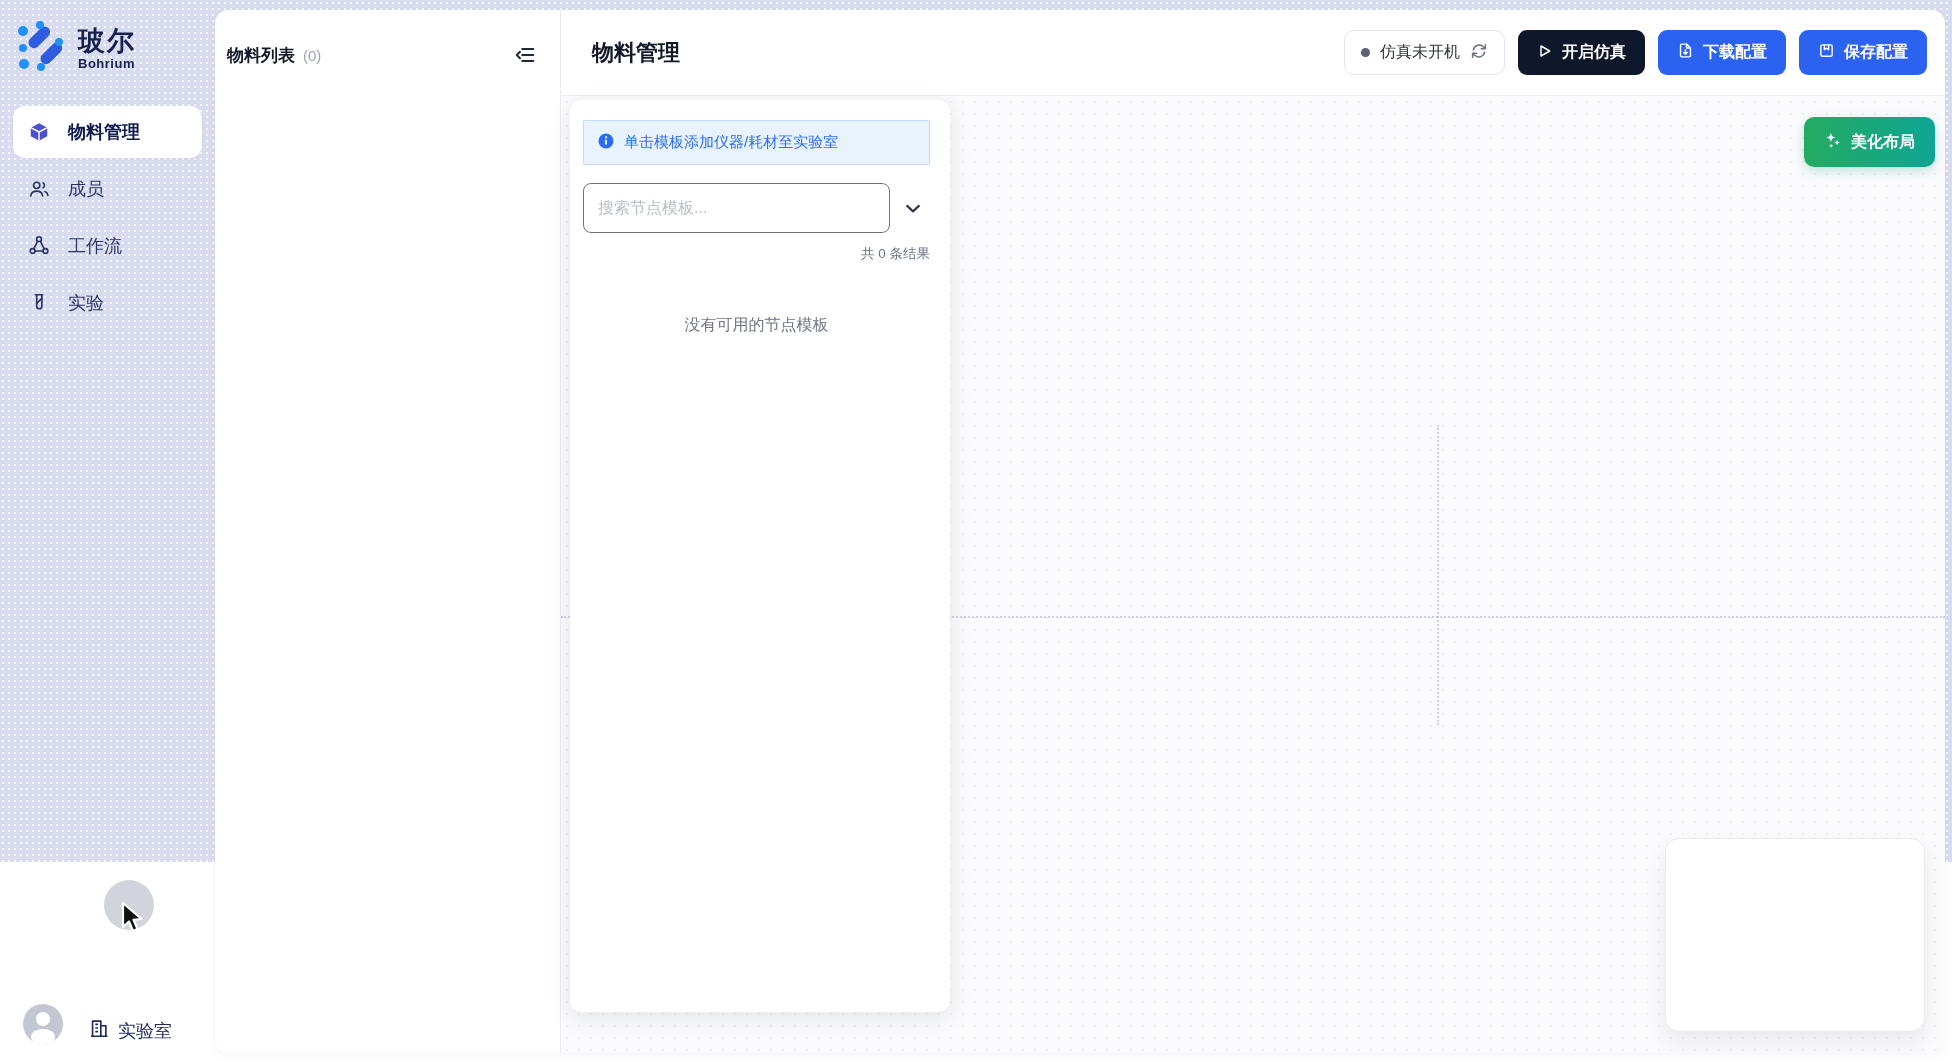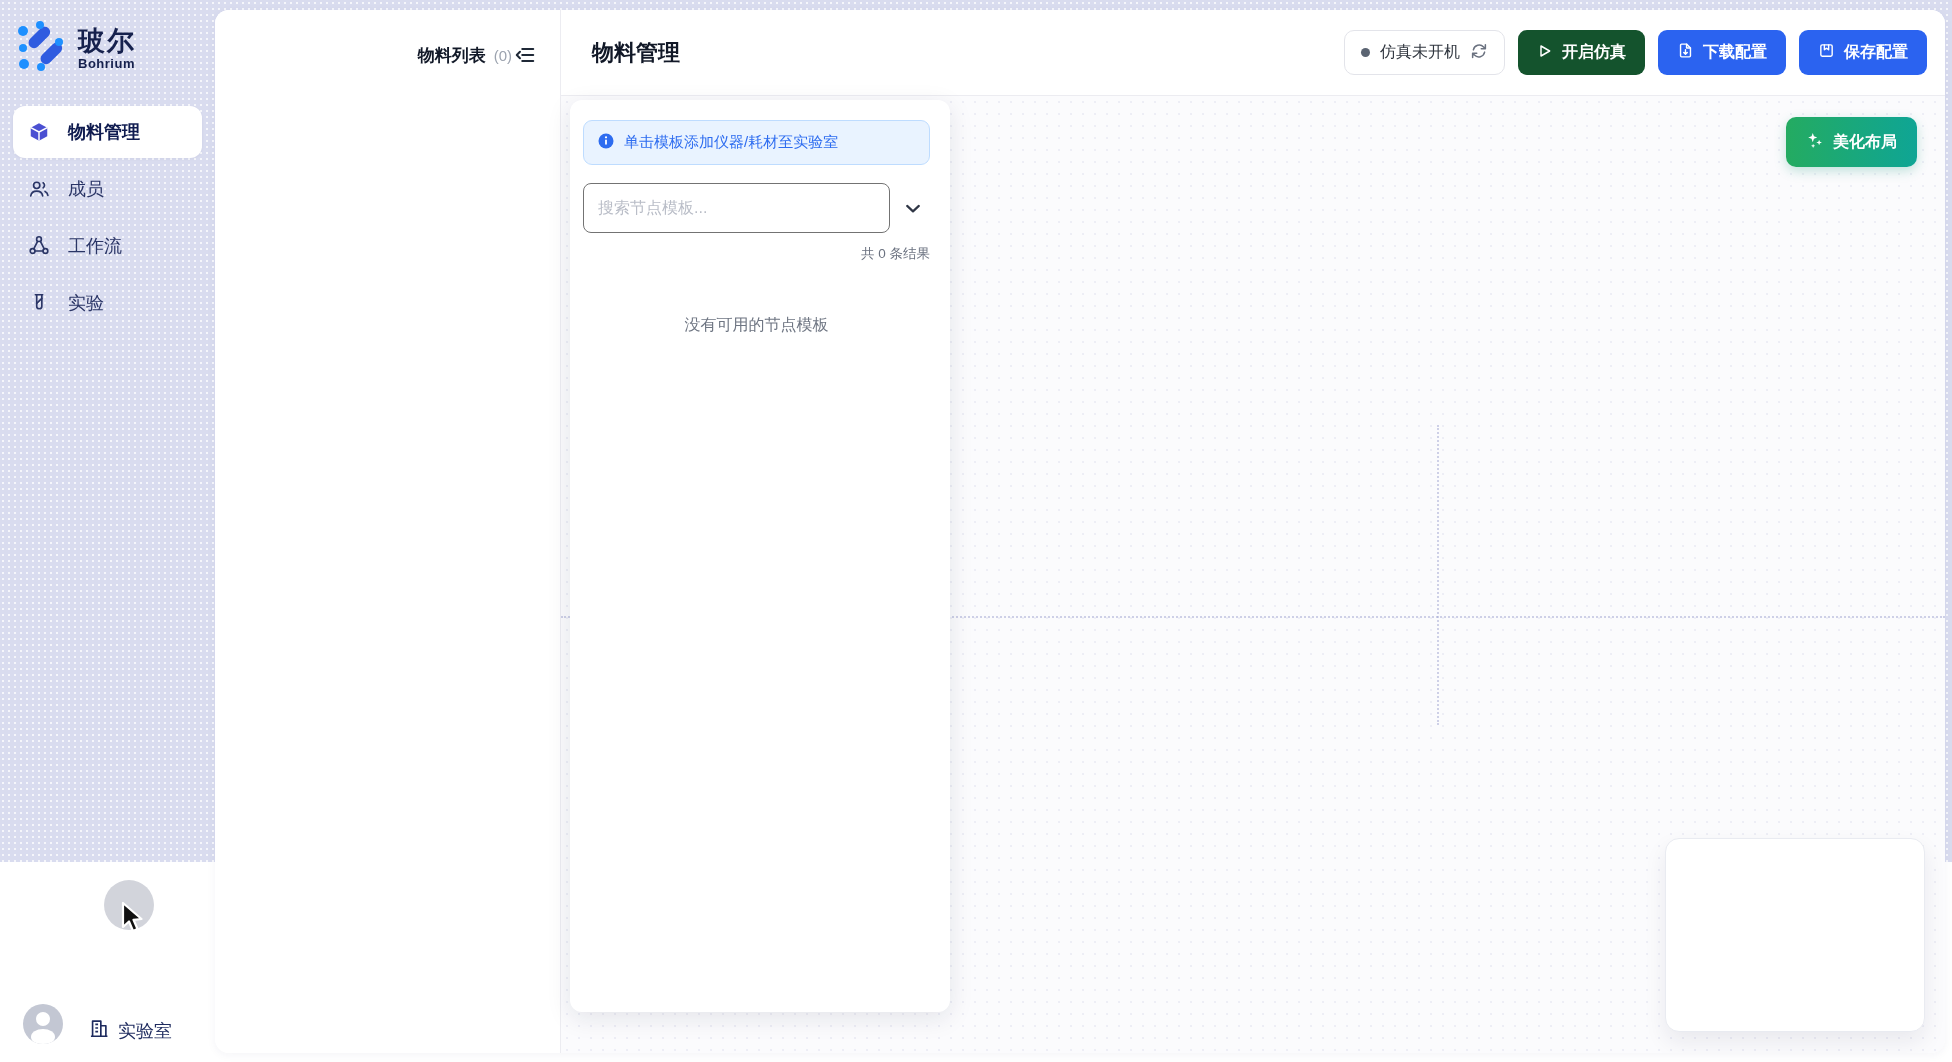--- a/index.html
+++ b/index.html
@@ -33,64 +33,64 @@
     display:flex; align-items:flex-end; justify-content:center; overflow:hidden; }
   .lab{ display:flex; align-items:center; gap:8px; margin-left:25px; color:#1d2a5e; font-size:18px; cursor:pointer;}
 
   
   .app{ position:absolute; left:215px; top:10px; width:1730px; height:1043px;
     background:#ffffff; border-radius:14px; overflow:hidden;
     box-shadow:0 2px 10px rgba(30,35,90,.05); }
 
   .list-panel{ position:absolute; left:0; top:0; width:346px; height:100%;
     border-right:1px solid #ececf1; background:#fff; }
-  .list-panel .lp-head{ display:flex; align-items:center; justify-content:flex-end;
+  .list-panel .lp-head{ display:flex; align-items:center; justify-content:space-between;
     padding:32px 22px 0 12px; }
   .lp-title-wrap{ display:flex; align-items:baseline; gap:8px; }
   .lp-title{ font-size:17px; font-weight:700; color:#111827; }
   .lp-count{ font-size:15px; color:#9ca3af; }
   .collapse-btn{ background:none; border:none; cursor:pointer; display:flex; padding:2px;}
 
   .main{ position:absolute; left:346px; top:0; right:0; bottom:0; }
   .main-header{ position:absolute; left:0; right:0; top:0; height:86px; background:#fff;
     border-bottom:1px solid #ececf1; display:flex; align-items:center;
     padding:0 18px 0 31px;justify-content:center; }
   .page-title{ font-size:22px; font-weight:700; color:#111827; }
   .header-actions{ margin-left:auto; display:flex; align-items:center; gap:13px; }
   .status-pill{ display:flex; align-items:center; gap:10px; height:45px; padding:0 16px;
     background:#fff; border:1px solid #e3e4ea; border-radius:10px; font-size:16px; color:#30363f; cursor:pointer;}
   .status-dot{ width:9px; height:9px; border-radius:50%; background:#5b6472; }
   .btn{ display:flex; align-items:center; gap:9px; height:45px; padding:0 19px;
     border:none; border-radius:9px; font-size:16px; font-weight:600; color:#fff; cursor:pointer;
     font-family:inherit; }
-  .btn-green{ background:#14532d; }
+  .btn-green{ background:#0f172a; }
   .btn-blue{ background:#2b63f0; }
 
   .canvas{ position:absolute; left:0; right:0; top:86px; bottom:0;
     background-color:#fbfbfd;
     background-image:radial-gradient(rgba(120,125,185,.10) 1px, transparent 1.1px);
     background-size:12px 12px; }
   .guide-h{ position:absolute; left:0; right:0; top:520px; border-top:2px dotted rgba(150,155,205,.45); }
   .guide-v{ position:absolute; left:876px; top:329px; height:300px; border-left:2px dotted rgba(150,155,205,.45); }
 
   .template-panel{ position:absolute; left:9px; top:4px; width:380px; height:912px;
     background:#fff; border-radius:12px; box-shadow:0 6px 24px rgba(20,25,60,.10);
     padding:20px 20px 0 13px; }
   .hint-banner{ display:flex; align-items:center; gap:9px;
-    background:#e9f3ff; border:1px solid #bedcff; border-radius:9px;
+    background:#e9f3ff; border:1px solid #bedcff; border-radius:1px;
     padding:11px 13px; color:#2d6cf0; font-size:15px; }
   .search-row{ display:flex; align-items:center; margin-top:18px; gap:6px; }
   .search-input{ flex:1; height:50px; border:1px solid #737373; border-radius:8px;
     padding:4px 14px; font-size:16px; color:#374151; outline:none; font-family:inherit; background:#fff;}
   .search-input::placeholder{ color:#b9bdc7; }
   .chev-btn{ background:none; border:none; cursor:pointer; width:34px; display:flex; justify-content:center;}
   .result-count{ text-align:right; margin-top:12px; color:#6b7280; font-size:13.5px; }
   .empty-text{ text-align:center; margin-top:52px; color:#6f7683; font-size:16px; }
 
-  .beautify-btn{ position:absolute; right:28px; top:21px; height:50px; padding:0 20px;
+  .beautify-btn{ position:absolute; right:10px; top:21px; height:50px; padding:0 20px;
     display:flex; align-items:center; gap:9px; border:none; border-radius:10px;
     background:linear-gradient(90deg,#24ab61,#0fa595); color:#fff; font-size:16px; font-weight:600;
     cursor:pointer; box-shadow:0 4px 12px rgba(20,150,120,.25); font-family:inherit;}
 
   .minimap{ position:absolute; left:1104px; top:742px; width:260px; height:194px;
     background:#fff; border:1px solid #e9ebf1; border-radius:14px;
     box-shadow:0 10px 22px rgba(20,25,60,.08); }
 
   
   .click-glow{ position:absolute; left:104px; top:880px; width:50px; height:50px; border-radius:50%;

